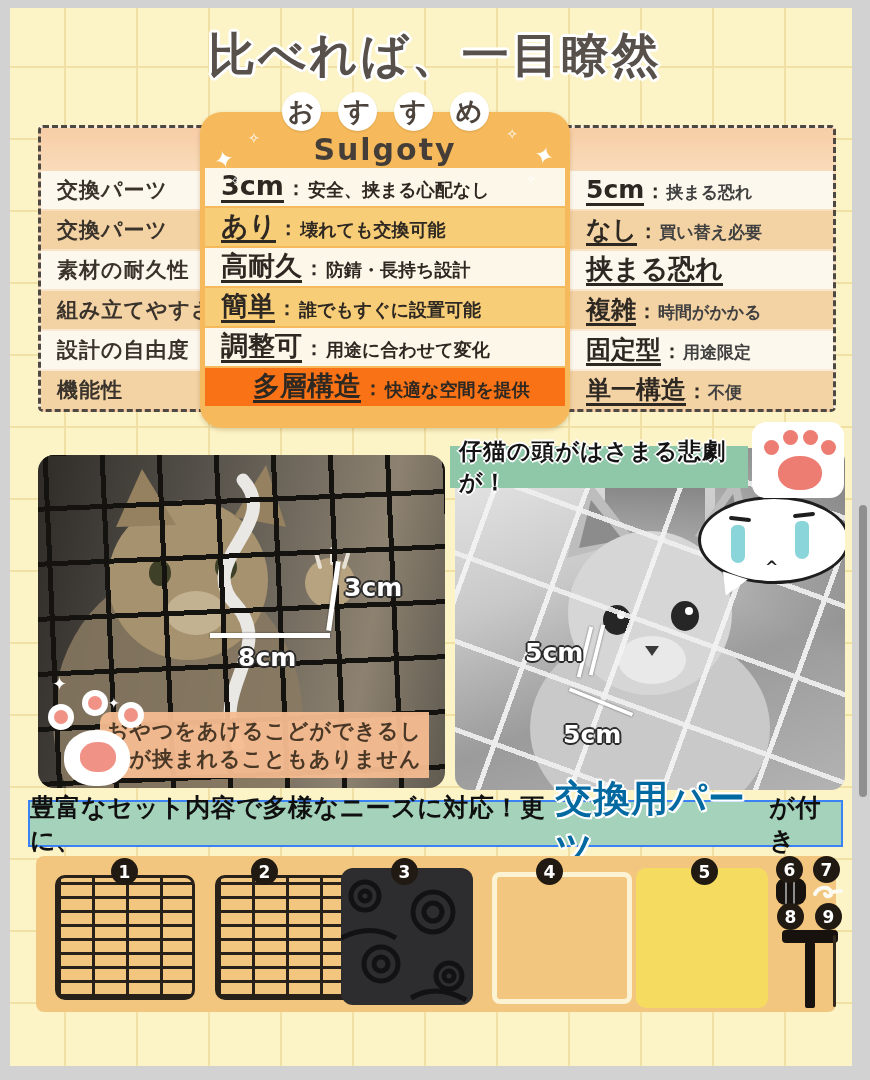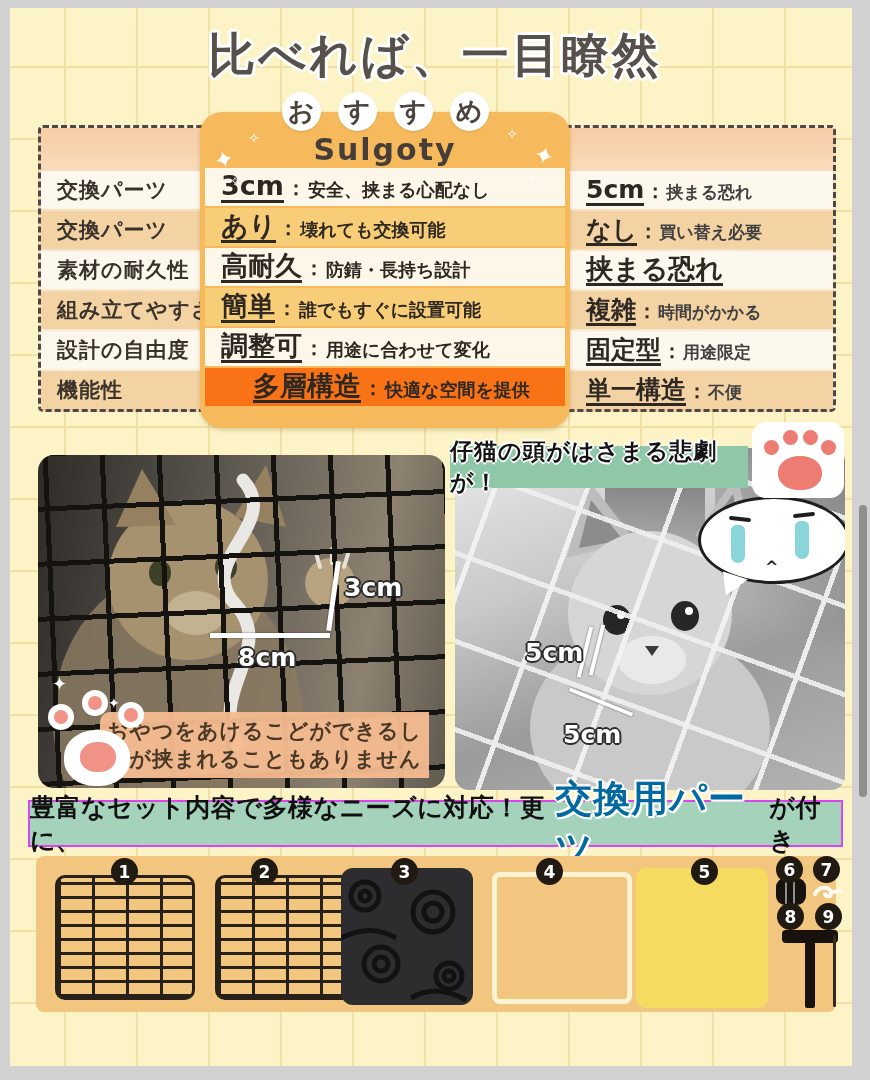--- a/index.html
+++ b/index.html
@@ -119,38 +119,38 @@
     background:
       repeating-linear-gradient(90deg, transparent 0 82px, #f4f4f4 82px 87px),
       repeating-linear-gradient(0deg, transparent 0 78px, #efefef 78px 83px);
     transform:rotate(20deg); opacity:.92;
   }
   #right-banner {
     position:absolute; left:450px; top:446px; width:298px; height:42px;
     background:#8fc7a9; z-index:5; display:flex; align-items:center; justify-content:center;
   }
   #right-banner span { font-size:23px; font-weight:bold; color:#141414; letter-spacing:1px;
-    text-shadow:-2px 0 #fff,2px 0 #fff,0 -2px #fff,0 2px #fff; }
+    text-shadow:-2px 0 #fff,2px 0 #fff,0 -2px #fff,0 2px #fff;padding-left:9px; }
   #paw-card { position:absolute; left:752px; top:422px; width:92px; height:76px;
     background:#fff; border-radius:14px; z-index:6; }
 
   
   #cry-bubble { position:absolute; left:243px; top:48px; width:152px; height:88px;
     background:#fff; border:3px solid #1e1e1e; border-radius:50%; z-index:8; }
   #cry-bubble .tail { position:absolute; left:18px; bottom:-16px; width:0; height:0;
     border-left:10px solid transparent; border-right:16px solid transparent; border-top:22px solid #fff;
     transform:rotate(18deg); }
   .cry-eye { position:absolute; width:22px; height:4px; background:#1e1e1e; border-radius:2px; }
   .tear { position:absolute; width:14px; height:38px; background:#7dd0d6; border-radius:7px 7px 9px 9px; opacity:.9; }
   .cry-mouth { position:absolute; left:64px; top:58px; font-size:16px; font-weight:bold; color:#1e1e1e; }
 
   
   #set-banner {
     position:absolute; left:28px; top:800px; width:815px; height:47px;
-    background:#a5d2ba; border:2px solid #d946ef; z-index:2;
+    background:#a5d2ba; border:2px solid #3b82f6; z-index:2;
     display:flex; align-items:center; justify-content:center;
   }
   #set-banner .pre, #set-banner .suf { font-size:25px; font-weight:bold; color:#101010; letter-spacing:0.5px; }
   #set-banner .hl { font-size:37px; font-weight:900; color:#0369a1; letter-spacing:1px; margin:0 2px;
     text-shadow:-2px 0 #fff,2px 0 #fff,0 -2px #fff,0 2px #fff,-2px -2px #fff,2px 2px #fff; }
 
   
   #tray { position:absolute; left:36px; top:856px; width:800px; height:156px;
     background:#f2c67e; border-radius:8px; z-index:2; }
   .num-badge { position:absolute; width:27px; height:27px; background:#211a12; border-radius:50%;

